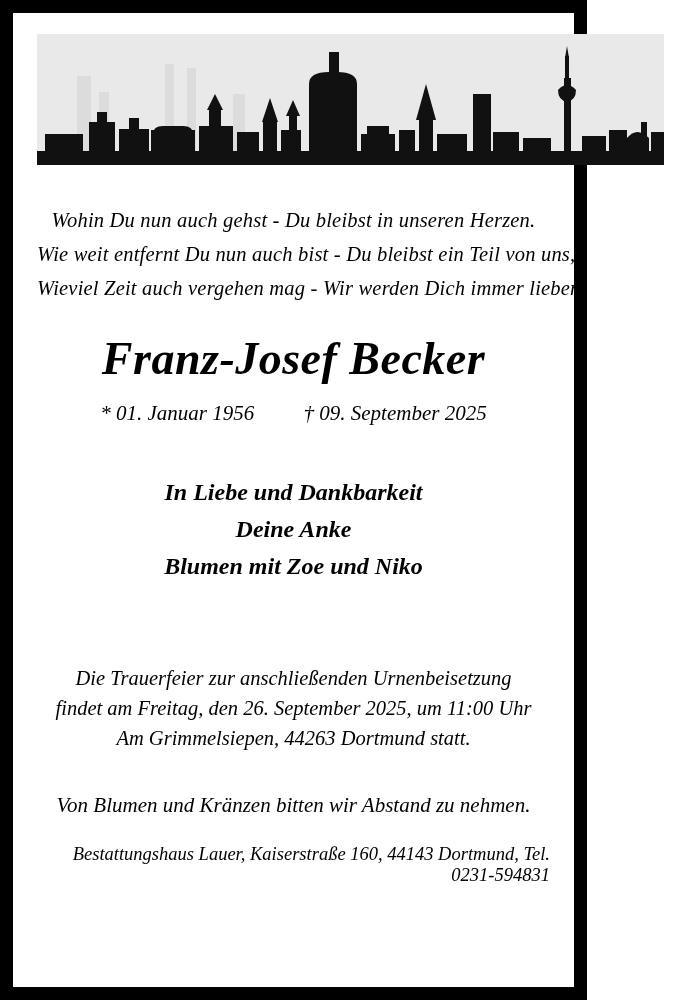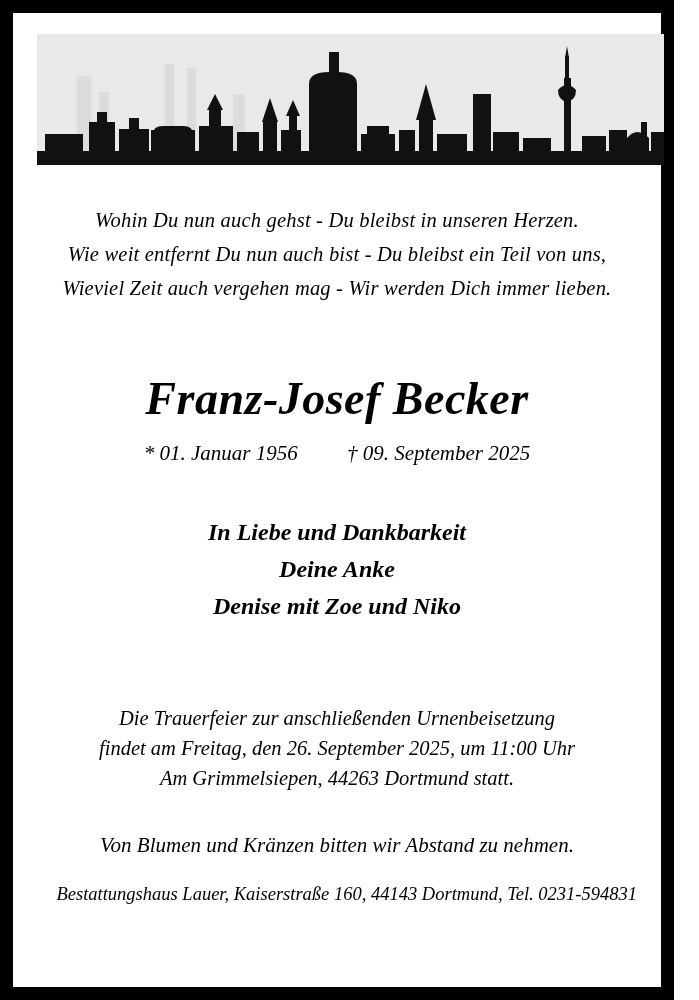--- a/index.html
+++ b/index.html
@@ -9,21 +9,21 @@
   }
   body {
     width: 699px;
     height: 1000px;
     font-family: "Liberation Serif", serif;
     color: #000000;
     overflow: hidden;
   }
   .obituary {
     position: relative;
-    width: 674px;
+    width: 587px;
     height: 1000px;
     box-sizing: border-box;
     border: 13px solid #000000;
     background: #ec4899;
   }
   .inner {
     position: relative;
     width: 100%;
     height: 100%;
     background: #ffffff;
@@ -48,21 +48,21 @@
     text-align: center;
     font-style: italic;
     font-size: 20.5px;
     line-height: 34px;
     letter-spacing: 0.2px;
   }
   .poem div {
     white-space: nowrap;
   }
   .name {
-    margin-top: 67px;
+    margin-top: 27px;
     text-align: center;
     font-weight: bold;
     font-style: italic;
     font-size: 46px;
     letter-spacing: 0.5px;
   }
   .dates {
     margin-top: 16px;
     text-align: center;
     font-style: italic;
@@ -182,21 +182,21 @@
     <div class="name">Franz-Josef Becker</div>
 
     <div class="dates">
       <span class="birth">* 01. Januar 1956</span>
       <span class="death">† 09. September 2025</span>
     </div>
 
     <div class="dedication">
       <div>In Liebe und Dankbarkeit</div>
       <div>Deine Anke</div>
-      <div>Denise mit Zoe und Niko</div>
+      <div>Blumen mit Zoe und Niko</div>
     </div>
 
     <div class="ceremony">
       <div>Die Trauerfeier zur anschließenden Urnenbeisetzung</div>
       <div>findet am Freitag, den 26. September 2025, um 11:00 Uhr</div>
       <div>Am Grimmelsiepen, 44263 Dortmund statt.</div>
     </div>
 
     <div class="flowers">Von Blumen und Kränzen bitten wir Abstand zu nehmen.</div>
 

